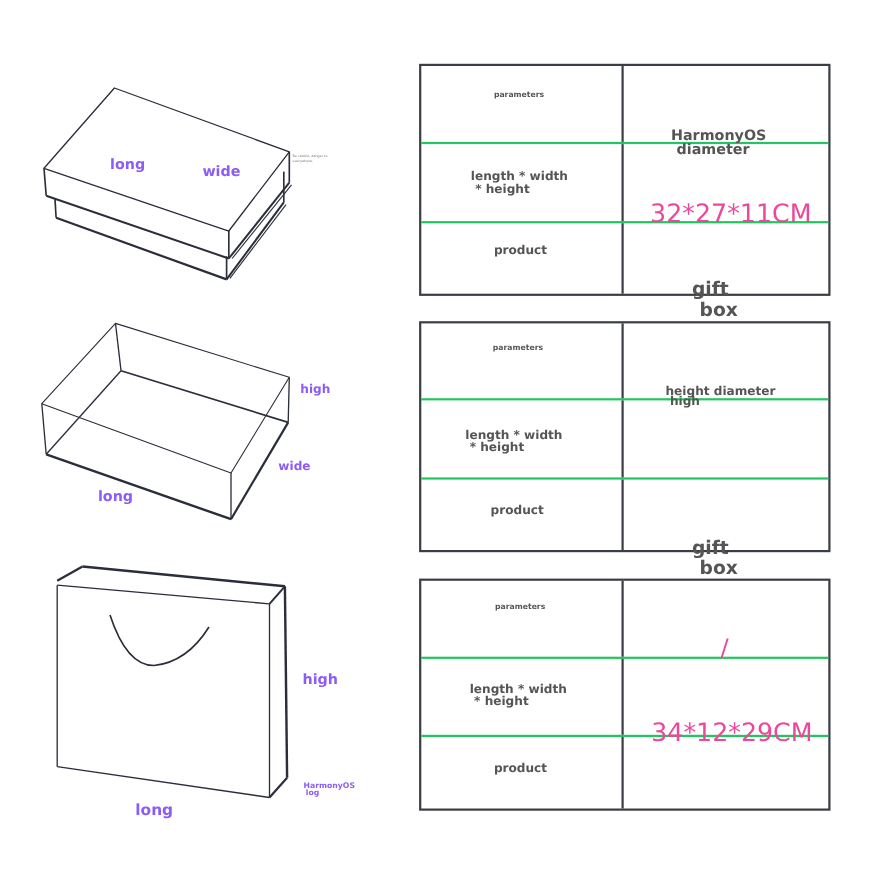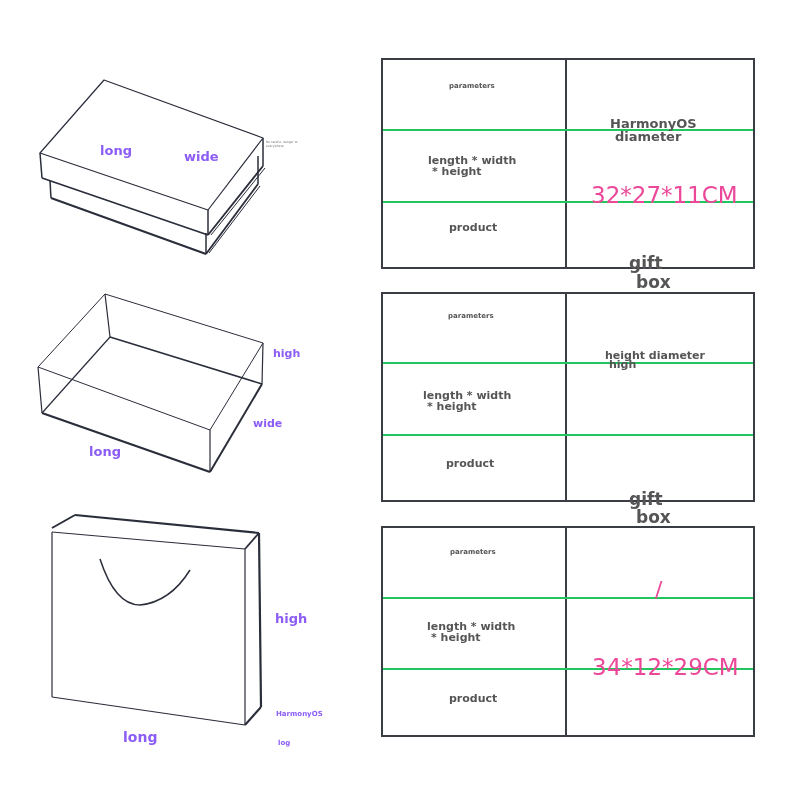--- a/index.html
+++ b/index.html
@@ -68,21 +68,21 @@
 <div class="lbl" style="left:184px;top:150px;font-size:13px;">wide</div>
 <div class="tiny" style="left:266px;top:141px;width:32px;white-space:normal;">Be careful, danger to everywhere.</div>
 
 <div class="lbl" style="left:273px;top:348px;font-size:11px;">high</div>
 <div class="lbl" style="left:253px;top:418px;font-size:11px;">wide</div>
 <div class="lbl" style="left:89px;top:445px;font-size:13px;">long</div>
 
 <div class="lbl" style="left:275px;top:612px;font-size:13px;">high</div>
 <div class="lbl" style="left:123px;top:730px;font-size:14px;">long</div>
 <div class="lbl" style="left:276px;top:711px;font-size:7px;">HarmonyOS</div>
-<div class="lbl" style="left:278px;top:740px;font-size:7px;">log</div>
+<div class="lbl" style="left:278px;top:718px;font-size:7px;">log</div>
 
 <div class="spec-table" style="top:58px;height:211px;">
   <div class="spec-row" style="height:69px;">
     <div class="cell left">
       <div class="t" style="left:66px;top:23px;font-size:7px;">parameters</div>
     </div>
     <div class="cell right">
       <div class="t" style="left:43px;top:28px;font-size:13px;">HarmonyOS</div>
       <div class="t" style="left:48px;top:41px;font-size:13px;">diameter</div>
     </div>

